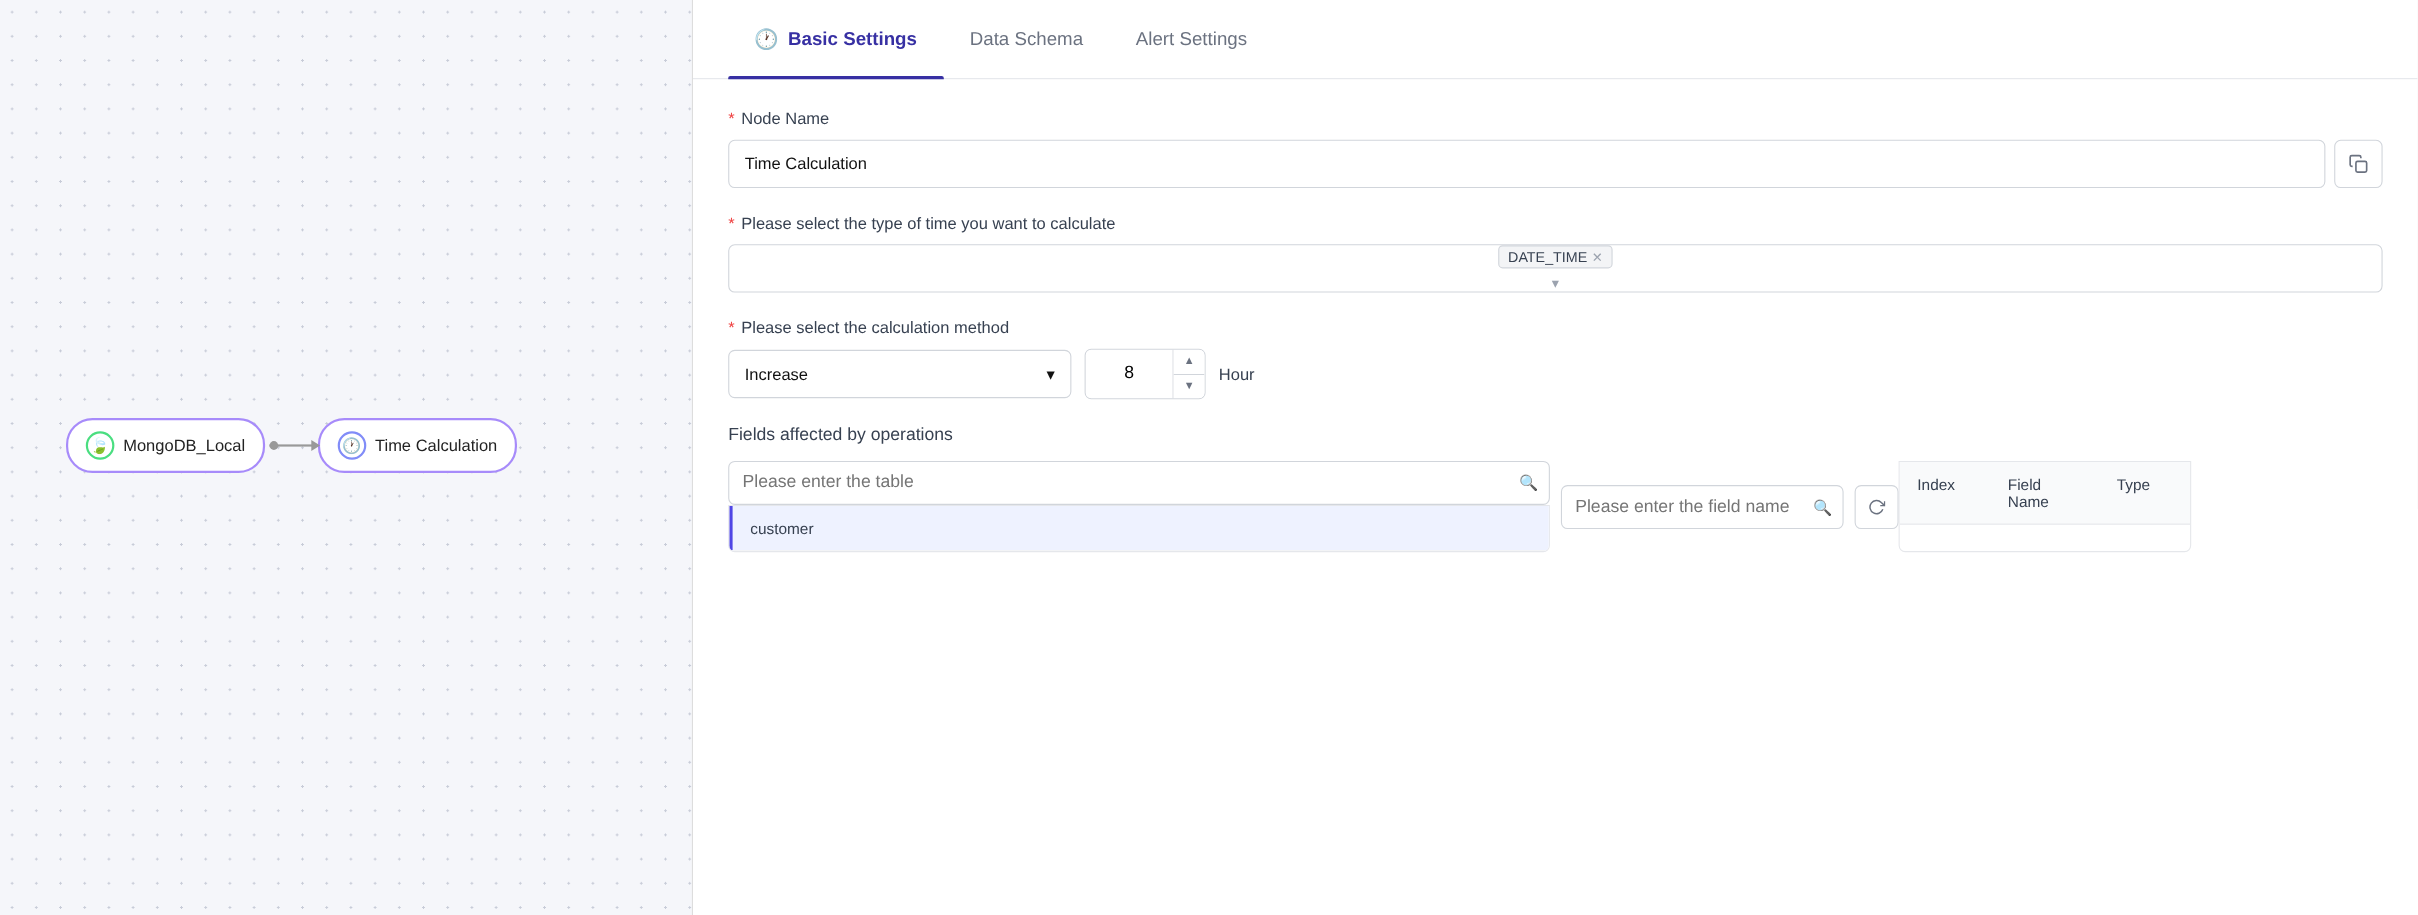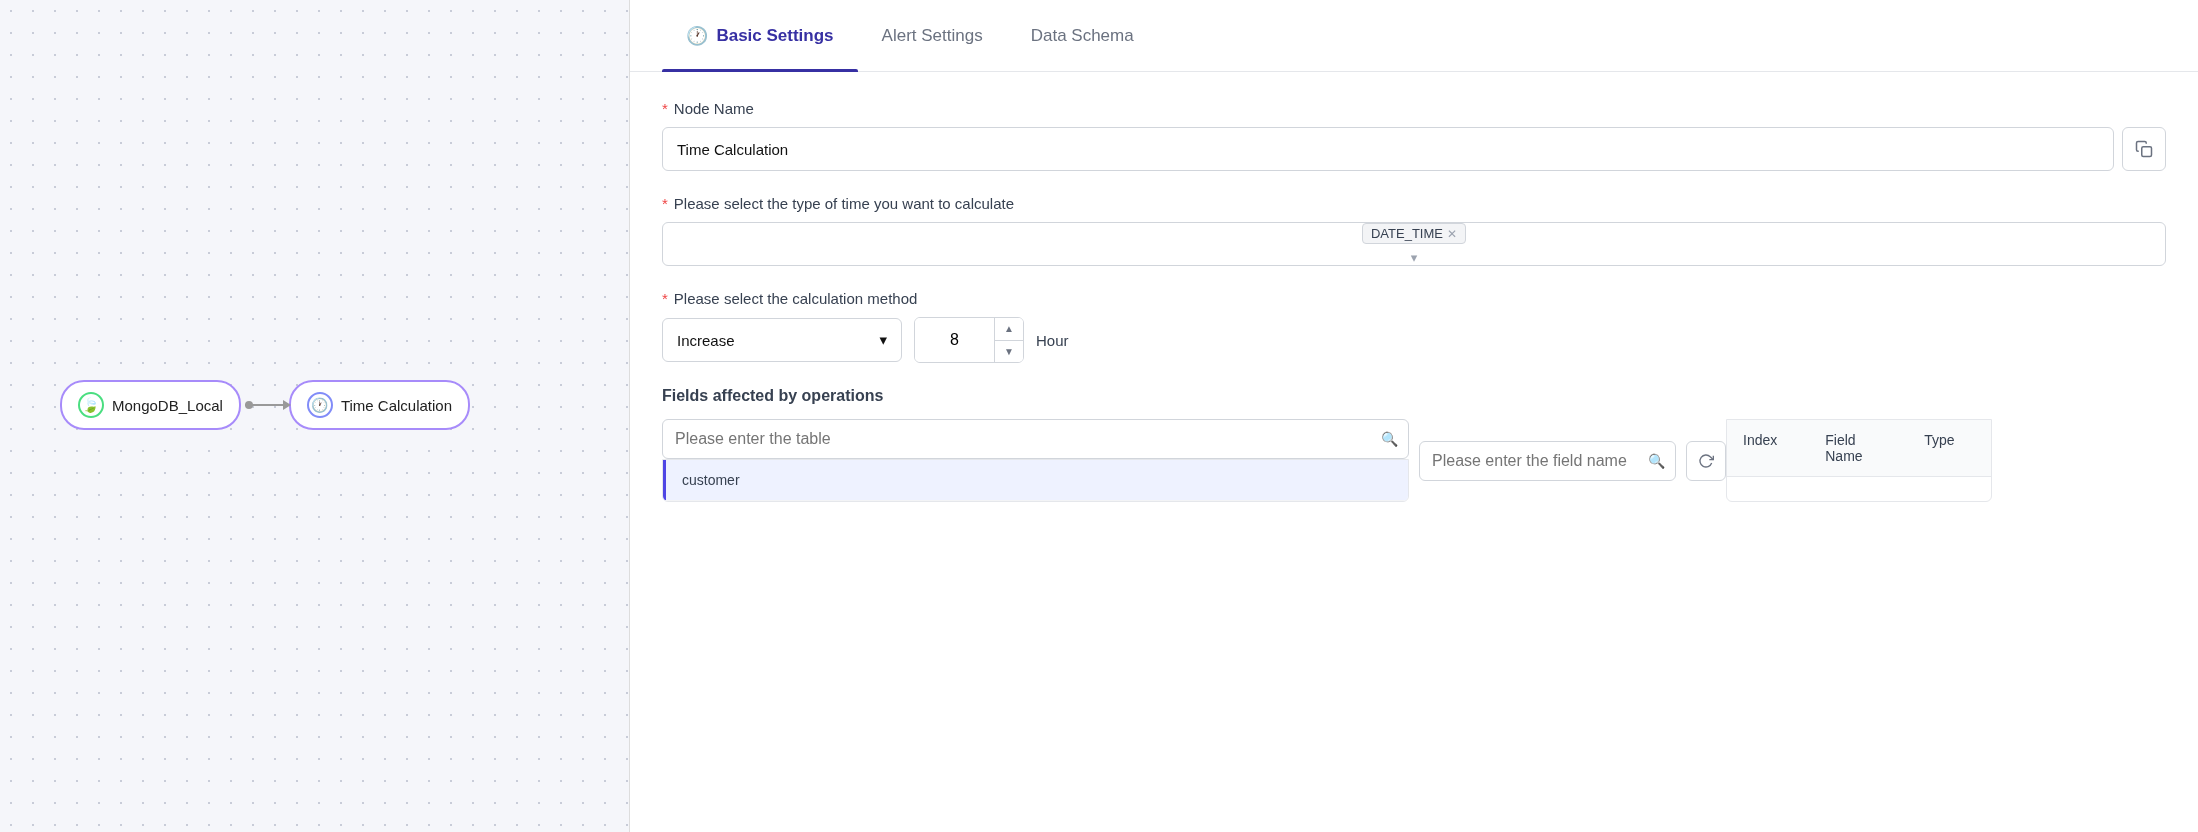--- a/index.html
+++ b/index.html
@@ -256,21 +256,21 @@
     }
 
     
     .method-row {
       display: flex;
       align-items: center;
       gap: 12px;
     }
 
     .method-select {
-      width: 240px;
+      width: 312px;
       height: 44px;
       border: 1px solid #d1d5db;
       border-radius: 6px;
       padding: 0 14px;
       display: flex;
       align-items: center;
       justify-content: space-between;
       cursor: pointer;
       background: white;
       font-size: 15px;
@@ -324,21 +324,21 @@
     .unit-label {
       font-size: 15px;
       color: #374151;
     }
 
     
     .fields-section-title {
       font-size: 16px;
       color: #374151;
       margin-bottom: 14px;
-      font-weight: 700;
+      font-weight: 400;
     }
 
     .search-input-wrap {
       flex: 1;
       position: relative;
     }
 
     .search-input {
       width: 100%;
       height: 40px;
@@ -466,24 +466,24 @@
 </div>
 
 <div class="right-panel">
 
   <div class="tabs-bar">
     <div class="tab-item active">
       <span class="tab-icon">🕐</span>
       <span>Basic Settings</span>
     </div>
     <div class="tab-item">
+      <span>Data Schema</span>
+    </div>
+    <div class="tab-item">
       <span>Alert Settings</span>
-    </div>
-    <div class="tab-item">
-      <span>Data Schema</span>
     </div>
   </div>
 
   <div class="content">
 
     <div class="field-group">
       <div class="field-label">
         <span class="required-star">*</span>
         <span>Node Name</span>
       </div>

